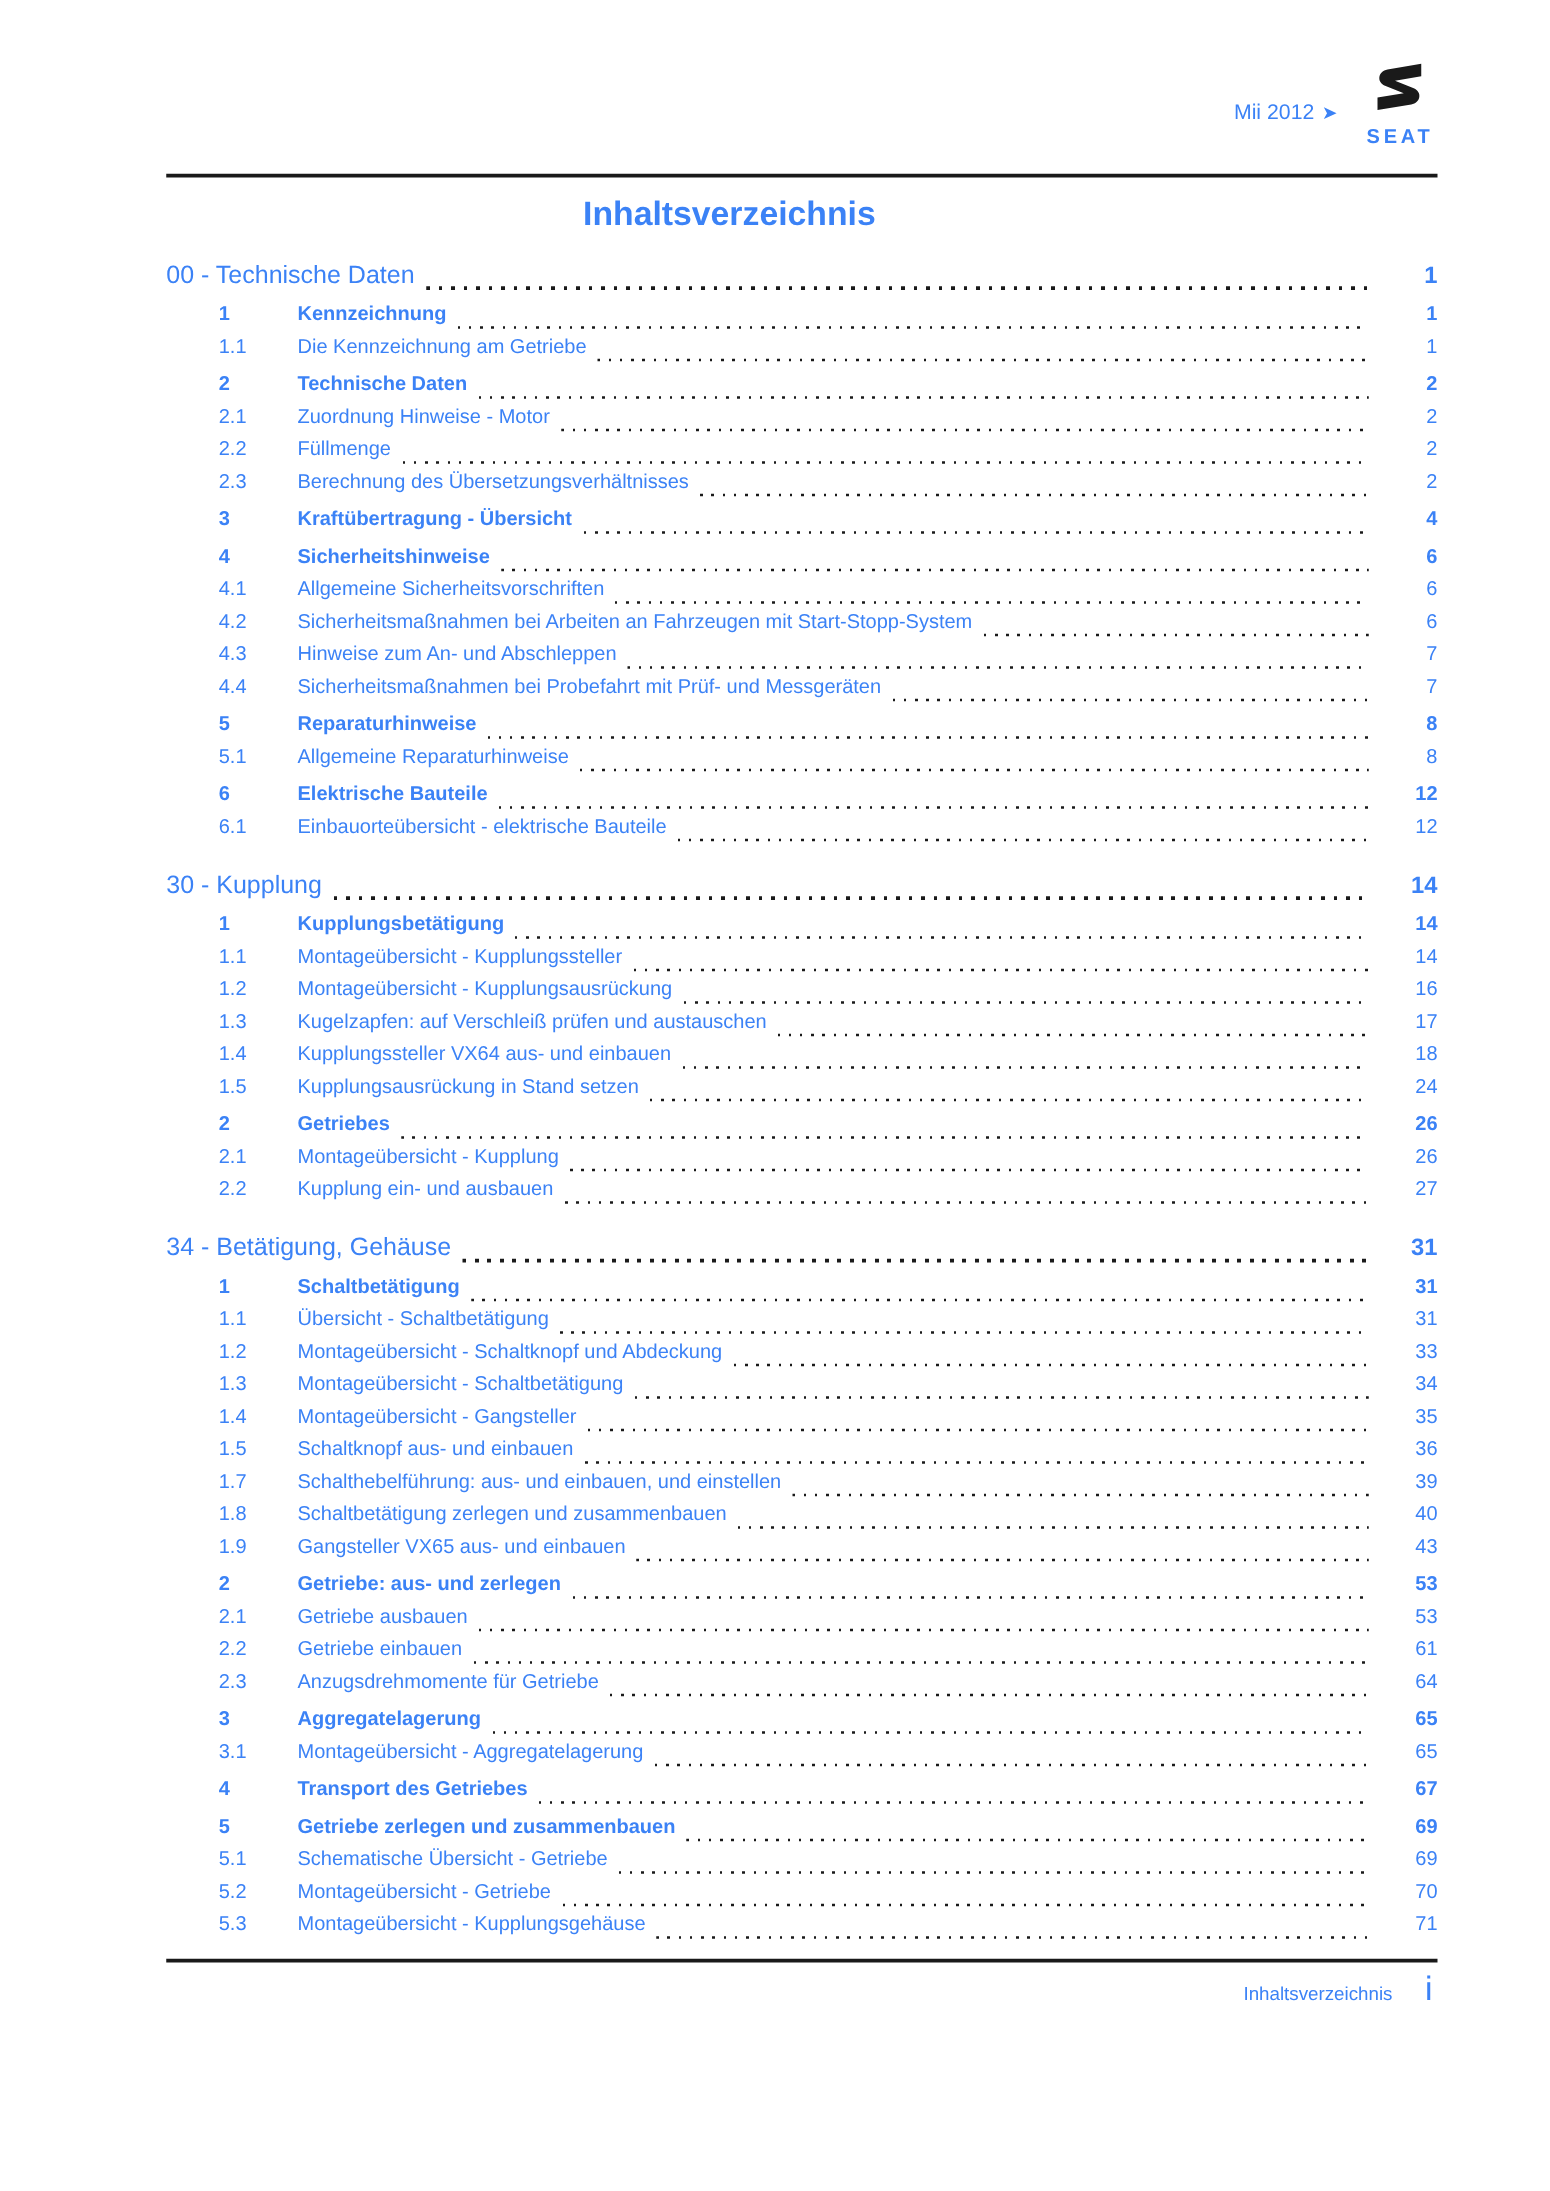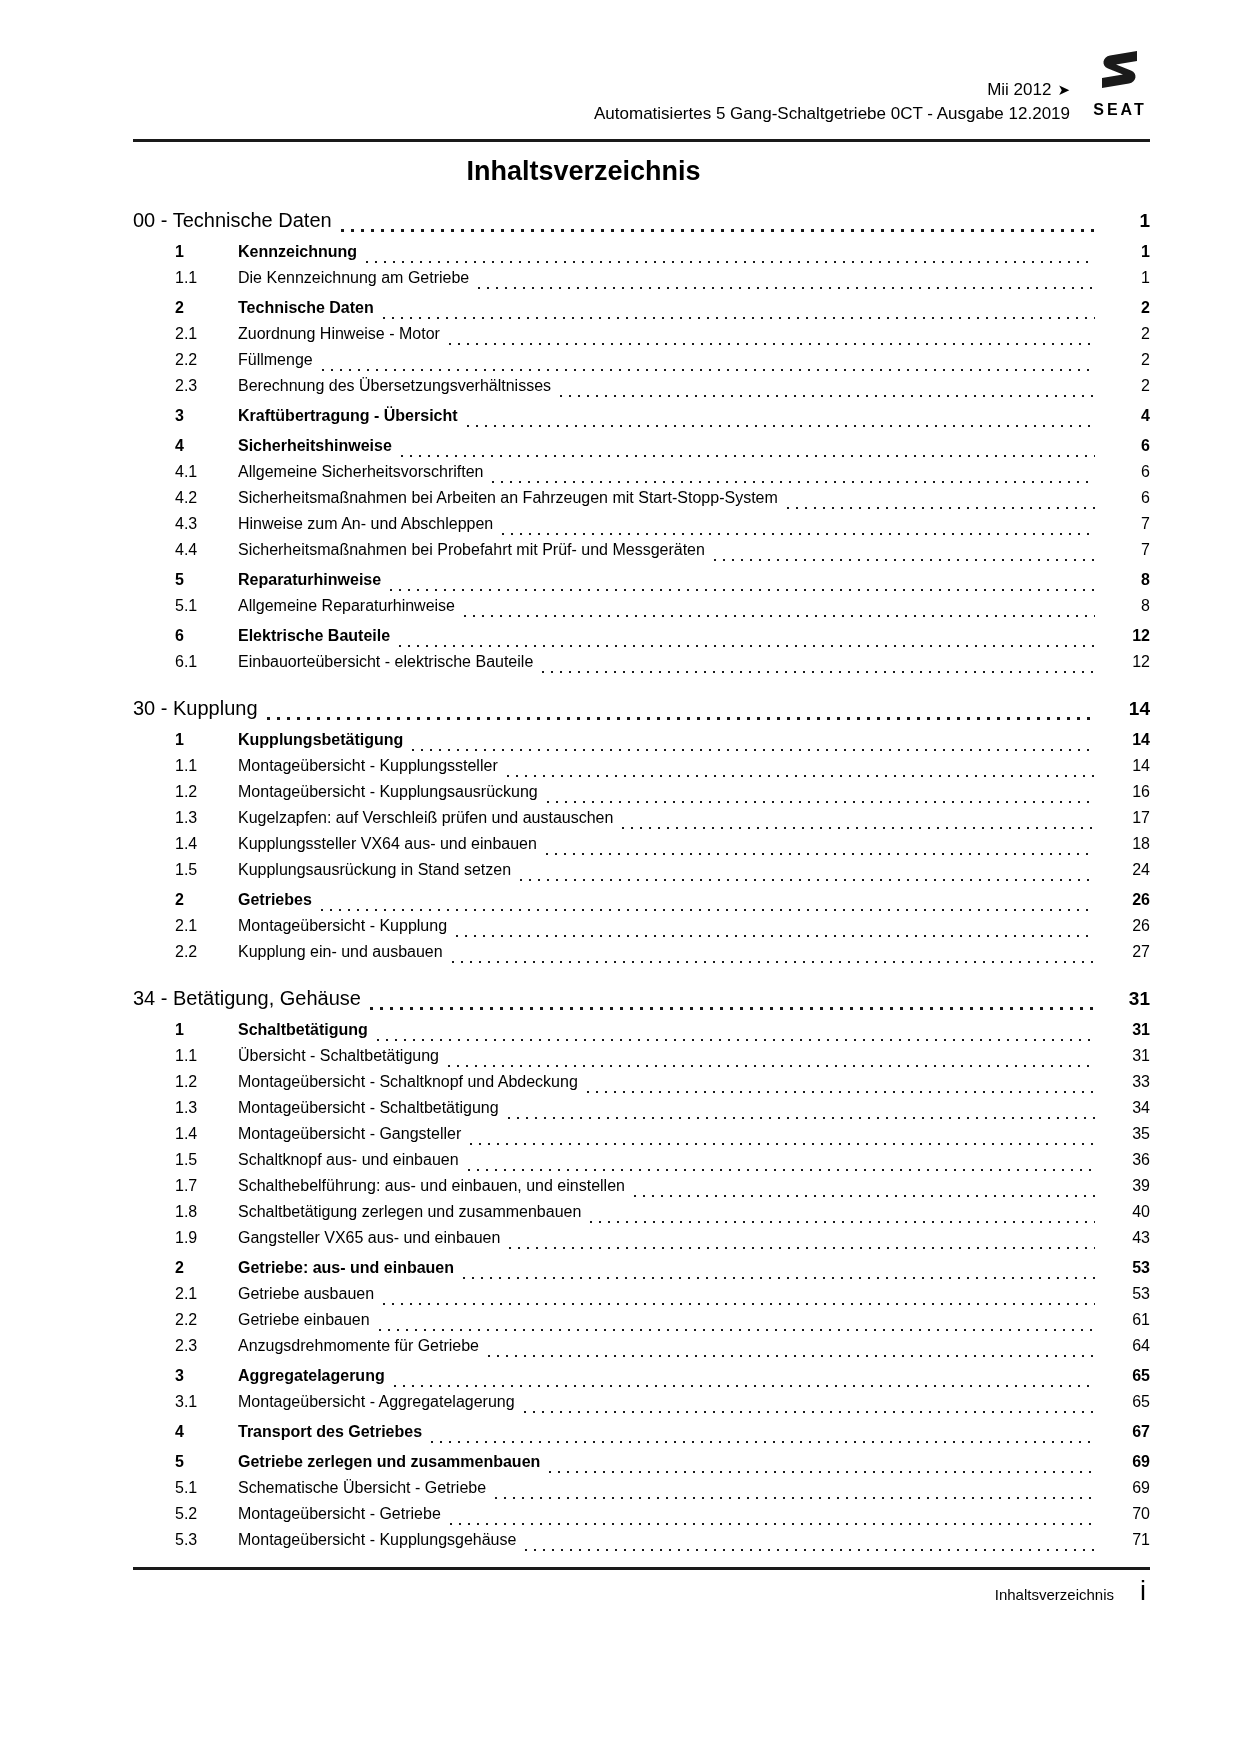--- a/index.html
+++ b/index.html
@@ -4,21 +4,21 @@
 <style>
   html,body{margin:0;padding:0;background:#e9e9e9;}
   .page{
     position:relative;
     width:1240px;height:1753px;
     margin:0 auto;
     background:#ffffff;
     box-sizing:border-box;
     padding:0 90px 0 133px;
     font-family:"Liberation Sans", sans-serif;
-    color:#000000;
+    color:#3b82f6;
     overflow:hidden;
   }
   
   .hdr{position:relative;height:139px;}
   .hdr-text{position:absolute;right:80px;top:78px;text-align:right;font-size:17px;line-height:24px;white-space:nowrap;}
   .arrow{display:inline-block;margin-left:6px;font-size:15px;}
   .logo{position:absolute;right:0;top:50px;width:60px;text-align:center;}
   .logo svg{display:block;margin:0 auto;}
   .wordmark{font-size:16px;font-weight:bold;letter-spacing:3px;margin-top:1px;}
   .rule{height:3px;background:#1a1a1a;}
@@ -51,21 +51,20 @@
   .ftr-pg{font-size:27px;margin-left:26px;line-height:1;}
 </style>
 </head>
 <body>
 
 <div class="page">
 
   <div class="hdr">
     <div class="hdr-text">
       <div><span>Mii 2012</span><span class="arrow">➤</span></div>
-      <div>Automatisiertes 5 Gang-Schaltgetriebe 0CT - Ausgabe 12.2019</div>
     </div>
     <div class="logo">
       <span>
         <svg viewBox="0 0 44 50" width="46" height="50" aria-hidden="true">
           <path d="M39 1 L12 5.5 C4.5 6.8 3 15.5 10 18.5 L25 24.5 L4 28 L4 38 L31 33.5 C38.5 32.2 40 23.5 33 20.5 L18 14.5 L39 11 Z" fill="#1a1a1a"></path>
         </svg>
       </span>
       <div class="wordmark">SEAT</div>
     </div>
   </div>
@@ -334,21 +333,21 @@
 
   <div class="row entry">
     <span class="num">1.9</span>
     <span class="ttl">Gangsteller VX65 aus- und einbauen</span>
     <span class="leader"></span>
     <span class="pg">43</span>
   </div>
 
   <div class="row entry main">
     <span class="num">2</span>
-    <span class="ttl">Getriebe: aus- und einbauen</span>
+    <span class="ttl">Getriebe: aus- und zerlegen</span>
     <span class="leader"></span>
     <span class="pg">53</span>
   </div>
 
   <div class="row entry">
     <span class="num">2.1</span>
     <span class="ttl">Getriebe ausbauen</span>
     <span class="leader"></span>
     <span class="pg">53</span>
   </div>

